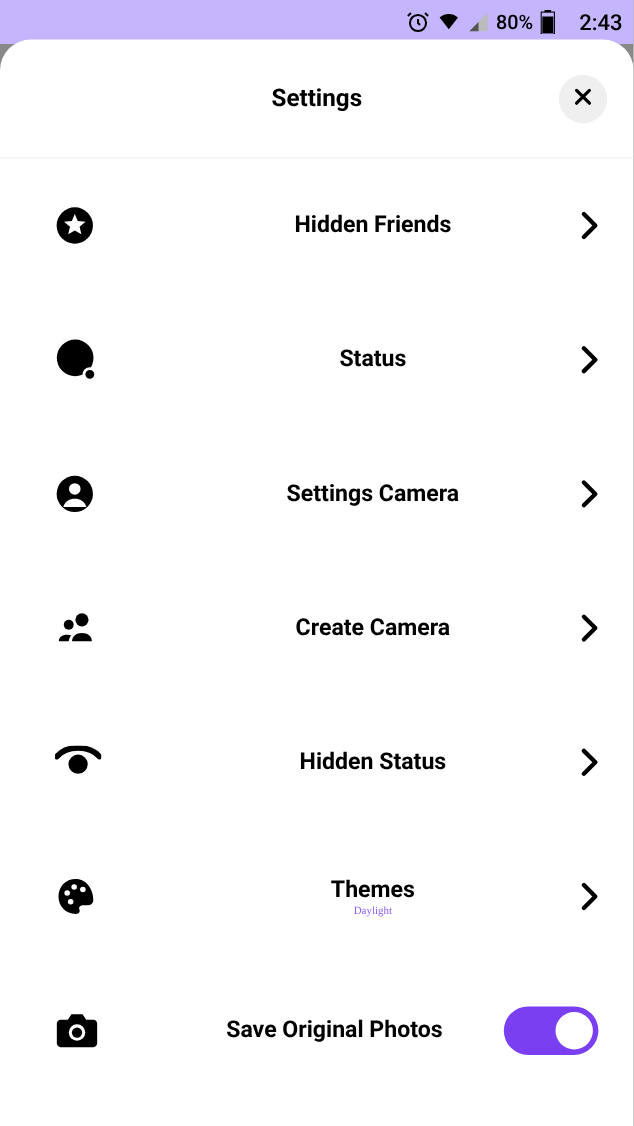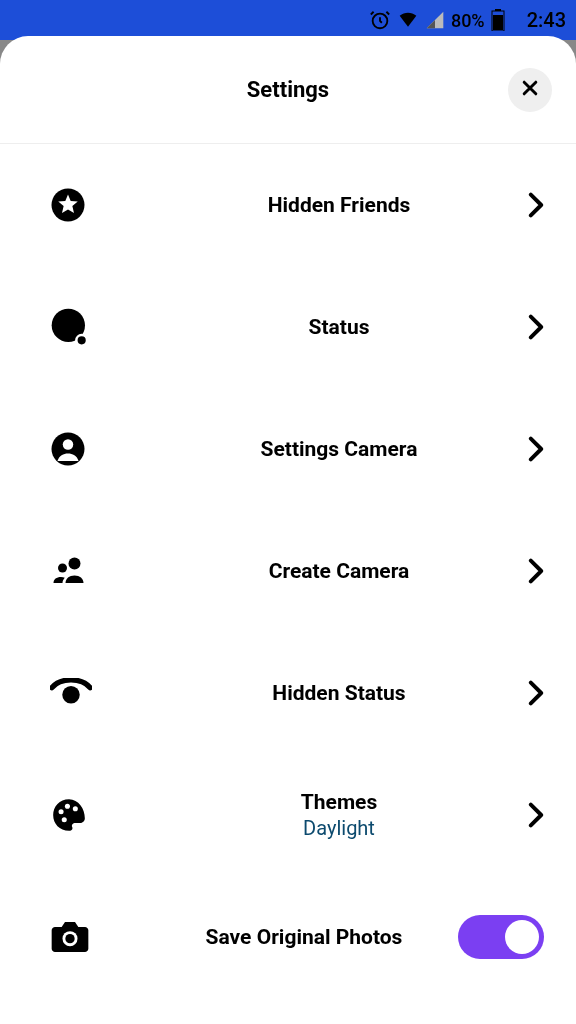--- a/index.html
+++ b/index.html
@@ -6,21 +6,21 @@
     body {
       font-family: -apple-system, BlinkMacSystemFont, 'Segoe UI', Roboto, sans-serif;
       background: #888;
       width: 576px;
       height: 1024px;
       overflow: hidden;
       position: relative;
     }
     .status-bar {
       height: 40px;
-      background: #1d4ed8;
+      background: #c4b5fd;
       display: flex;
       align-items: center;
       justify-content: flex-end;
       padding: 0 10px;
       gap: 6px;
       color: #000;
       font-size: 18px;
       font-weight: 500;
     }
     .status-bar svg { display: block; }
@@ -81,23 +81,24 @@
       display: flex;
       flex-direction: column;
       justify-content: center;
     }
     .list-label {
       font-size: 21px;
       font-weight: 700;
       color: #000;
     }
     .list-sublabel {
-      font-size: 20px;
-      color: #0c4a6e;
+      font-size: 10px;
+      color: #8b5cf6;
       margin-top: 2px;
+      font-family: Liberation Serif, serif;
     }
     .list-right {
       display: flex;
       align-items: center;
     }
     .chevron svg { display: block; }
     .toggle {
       width: 86px;
       height: 44px;
       border-radius: 22px;

